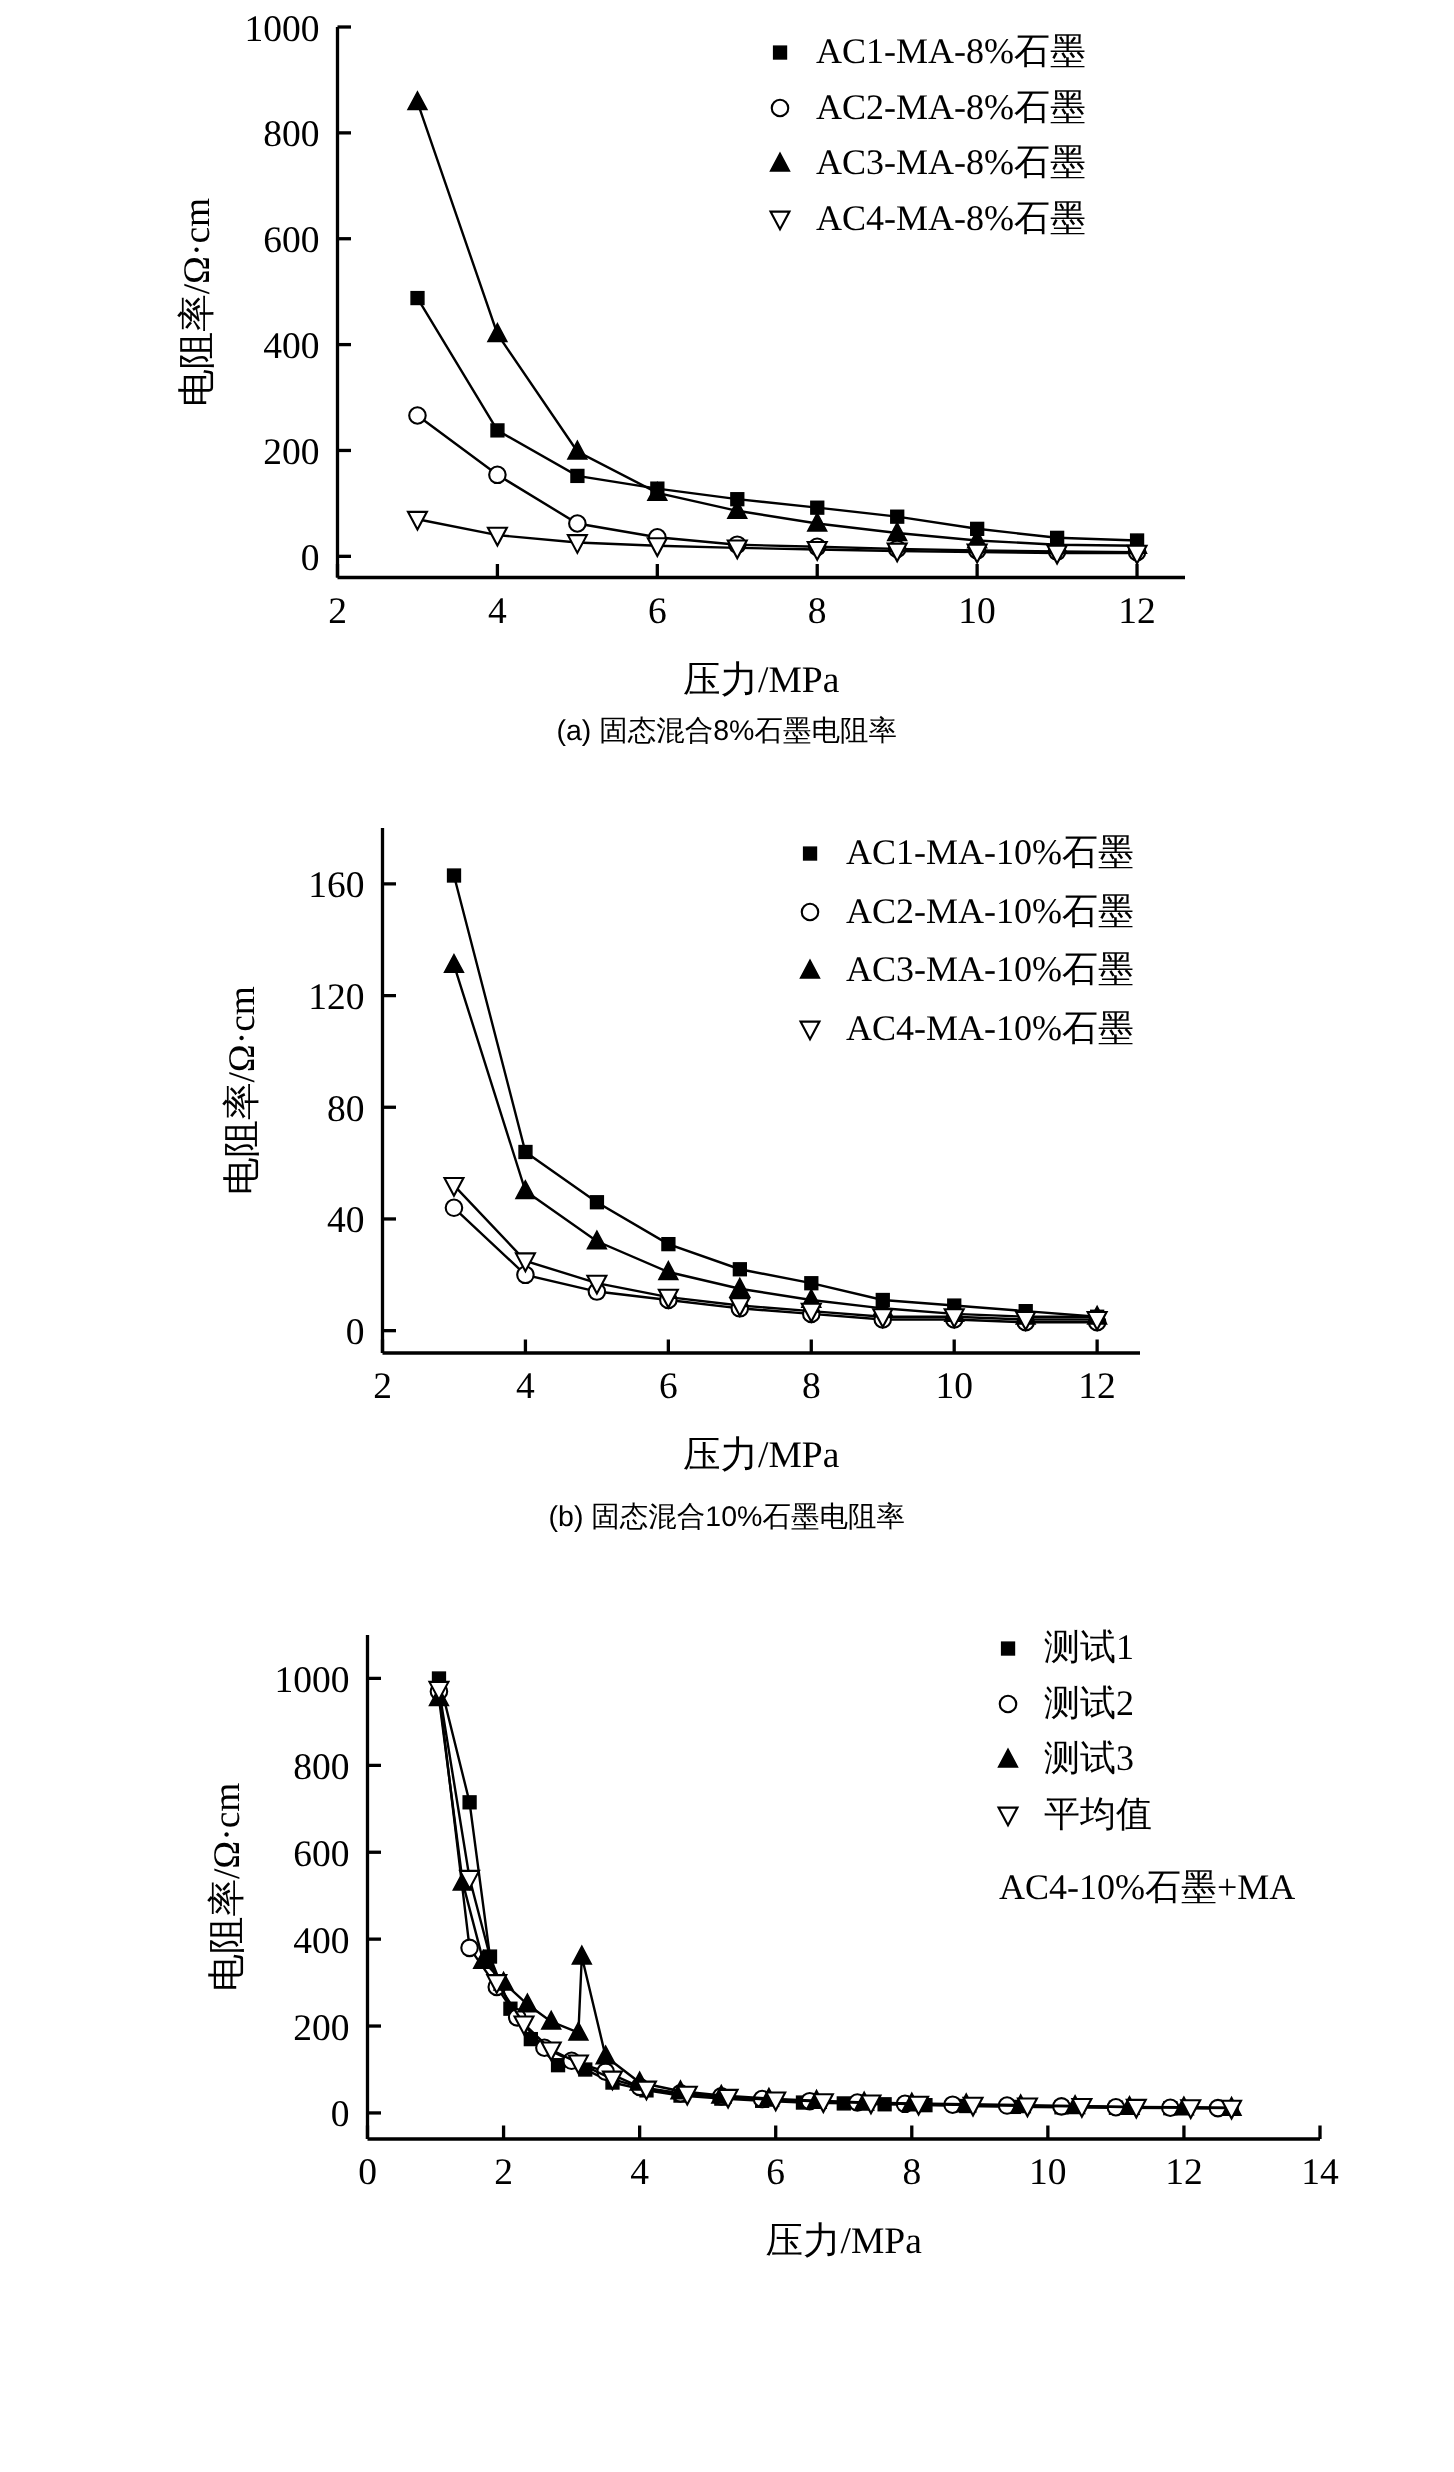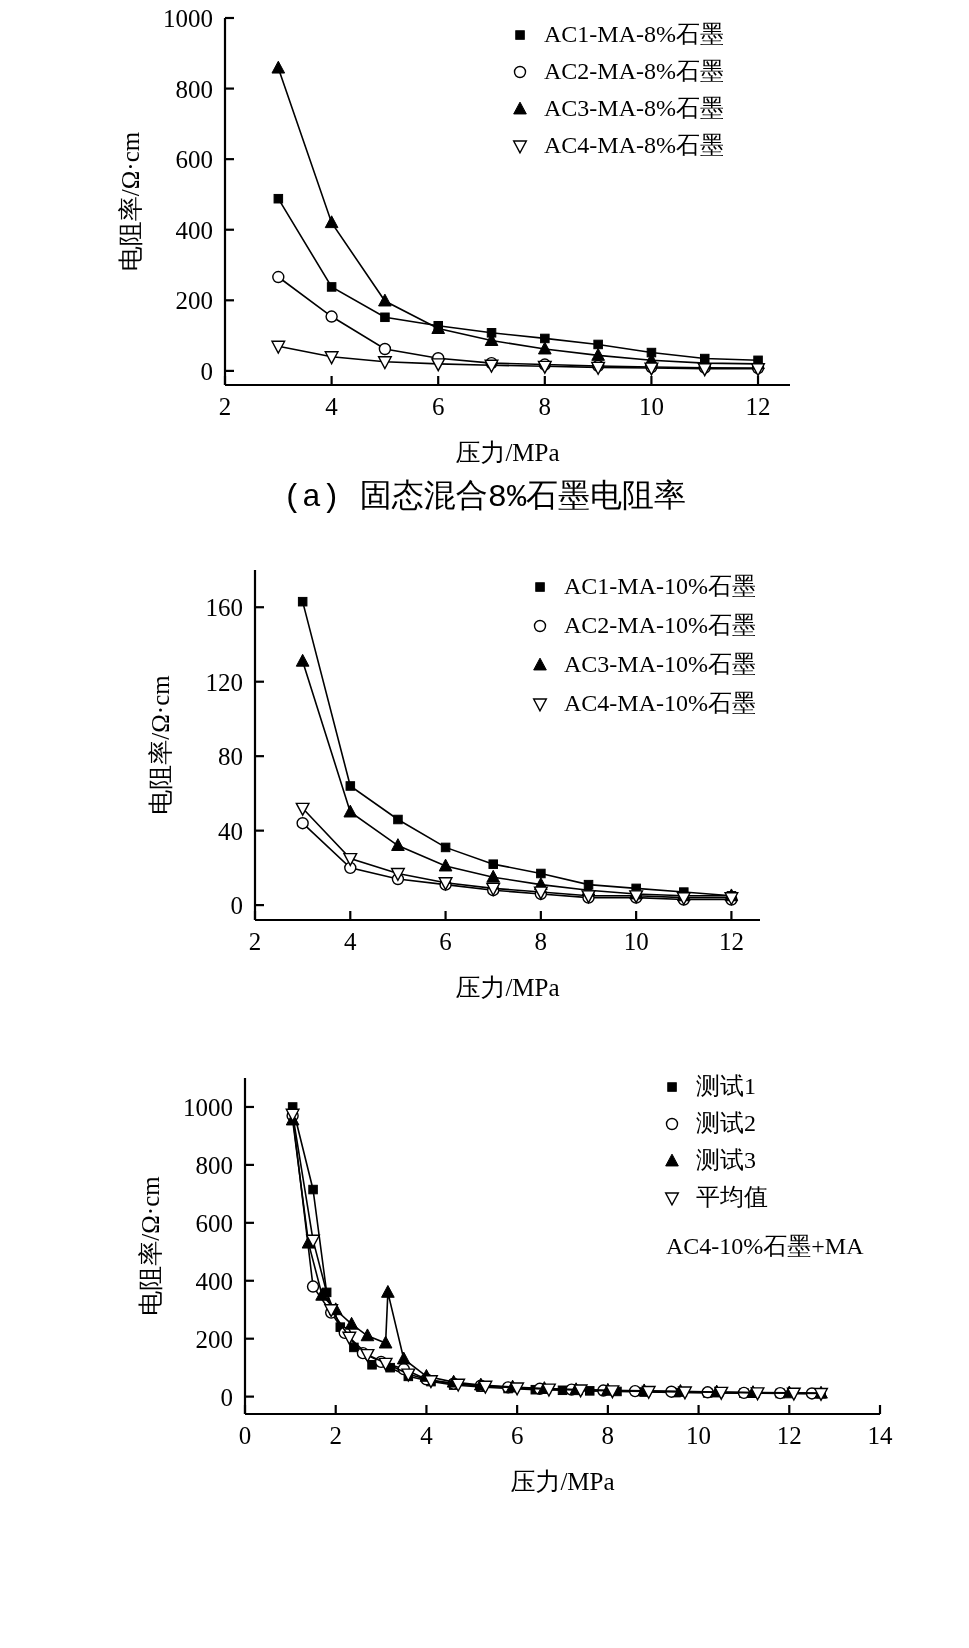--- a/index.html
+++ b/index.html
@@ -1,19 +1,19 @@
 <!DOCTYPE html>
 <html><head>
 <meta charset="utf-8">
 <style>
   html,body{margin:0;padding:0;background:#ffffff;}
   body{width:969px;height:1648px;font-family:"Liberation Serif",serif;color:#000;}
   .page{position:relative;width:969px;height:1648px;}
   .panel{position:relative;width:969px;}
-  .caption{text-align:center;font-size:32px;font-family:Liberation Mono, monospace;margin-top:4px;}
+  .caption{text-align:center;font-size:19px;font-family:Liberation Sans, sans-serif;margin-top:4px;}
   .plotwrap{position:relative;}
   svg{display:block;}
   .axis-label{font-size:25px;font-family:"Liberation Serif",serif;}
   .tick-label{font-size:25px;font-family:"Liberation Serif",serif;}
   .legend-text{font-size:24px;font-family:"Liberation Serif",serif;}
 </style>
 </head>
 <body>
 
 <div class="page">
@@ -214,20 +214,21 @@
             <text x="564" y="52" class="legend-text">AC1-MA-10%石墨</text>
             <circle cx="540" cy="84" r="5.5" fill="#fff" stroke="#000" stroke-width="1.4"></circle>
             <text x="564" y="91" class="legend-text">AC2-MA-10%石墨</text>
             <polygon points="540,116.125 533.675,127.95 546.325,127.95" fill="#000" stroke="#000"></polygon>
             <text x="564" y="130" class="legend-text">AC3-MA-10%石墨</text>
             <polygon points="540,168.875 533.675,157.05 546.325,157.05" fill="#fff" stroke="#000" stroke-width="1.4"></polygon>
             <text x="564" y="169" class="legend-text">AC4-MA-10%石墨</text>
           </g>
         </svg>
     </div>
+    <div class="caption">(b) 固态混合10%石墨电阻率</div>
   </div>
 
   <div class="panel" style="margin-top:24px;">
     <div class="plotwrap">
       <svg id="svg-c" width="969" height="470" viewBox="0 0 969 470">
           <g>
             <line x1="245" y1="378" x2="880" y2="378" stroke="#000" stroke-width="2.2"></line>
             <line x1="245" y1="378" x2="245" y2="42" stroke="#000" stroke-width="2.2"></line>
           </g>
           <g>

